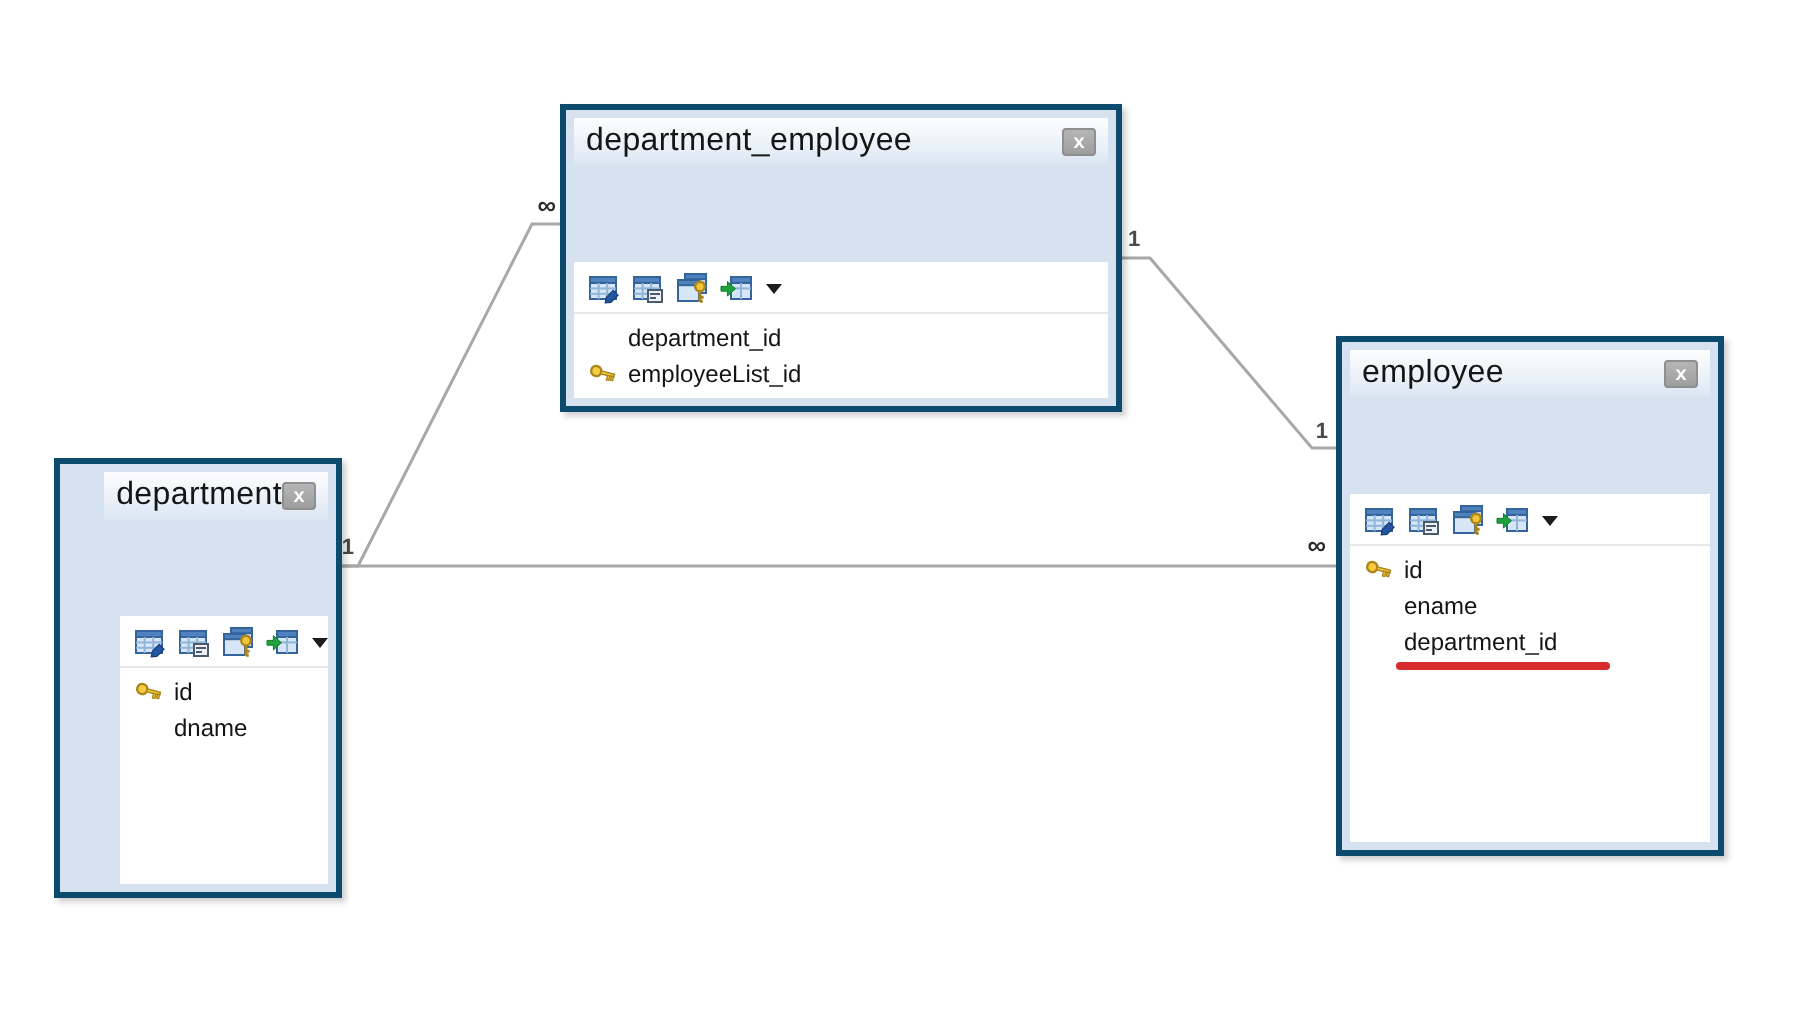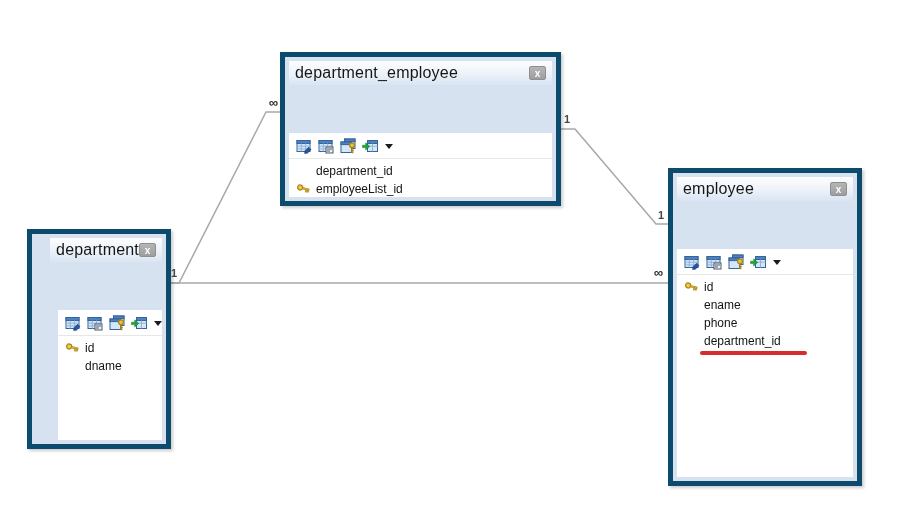--- a/index.html
+++ b/index.html
@@ -9,21 +9,21 @@
   }
   
   svg.connectors { position:absolute; left:0; top:0; z-index:0; }
   svg.connectors polyline { fill:none; stroke:#a8a8a8; stroke-width:1.5; }
   .card-one { font:bold 11px "Liberation Sans",sans-serif; fill:#4a4a4a; }
   .card-inf { font:bold 13px "Liberation Sans",sans-serif; fill:#2b2b2b; }
 
   
   .table-box {
     position:absolute; z-index:1; box-sizing:border-box;
-    border:5px solid #0c4a6e; background:#d6e2f0; padding:4px;
+    border:3px solid #0c4a6e; background:#d6e2f0; padding:4px;
     box-shadow:2px 2px 3px rgba(0,0,0,0.20);
     display:flex; flex-direction:column;
   }
   .title-bar {
     height:24px; flex:0 0 24px; display:flex; align-items:center;
     background:linear-gradient(180deg,#fdfdfe 0%,#ecf2f9 55%,#d9e5f3 100%);
     padding:0 4px 0 6px;
   }
   .title-text {
     flex:1; font-size:16px; color:#161616; letter-spacing:0.2px;
@@ -184,21 +184,21 @@
             </svg>
           <span>id</span>
         </div>
         <div class="field">
           <span>dname</span>
         </div>
       </div>
     </div>
   </div>
 
-  <div class="table-box" style="left:668px; top:168px; width:194px; height:318px;">
+  <div class="table-box" style="left:668px; top:168px; width:194px; height:260px;">
     <div class="title-bar">
       <span class="title-text">employee</span>
       <span class="close-btn">x</span>
     </div>
     <div class="tbody">
       <div class="toolbar">
         <svg class="tb-icon">
             <use href="#sym-grid-pencil"></use>
           </svg>
         <svg class="tb-icon">
@@ -216,23 +216,20 @@
         <div class="field">
           <svg class="pk-icon">
               <use href="#sym-key"></use>
             </svg>
           <span>id</span>
         </div>
         <div class="field">
           <span>ename</span>
         </div>
         <div class="field">
-          <span>phone</span>
-        </div>
-        <div class="field">
           <span>department_id</span>
           <span class="annotation-underline"></span>
         </div>
       </div>
     </div>
   </div>
 
 </div>
 
 </body></html>

